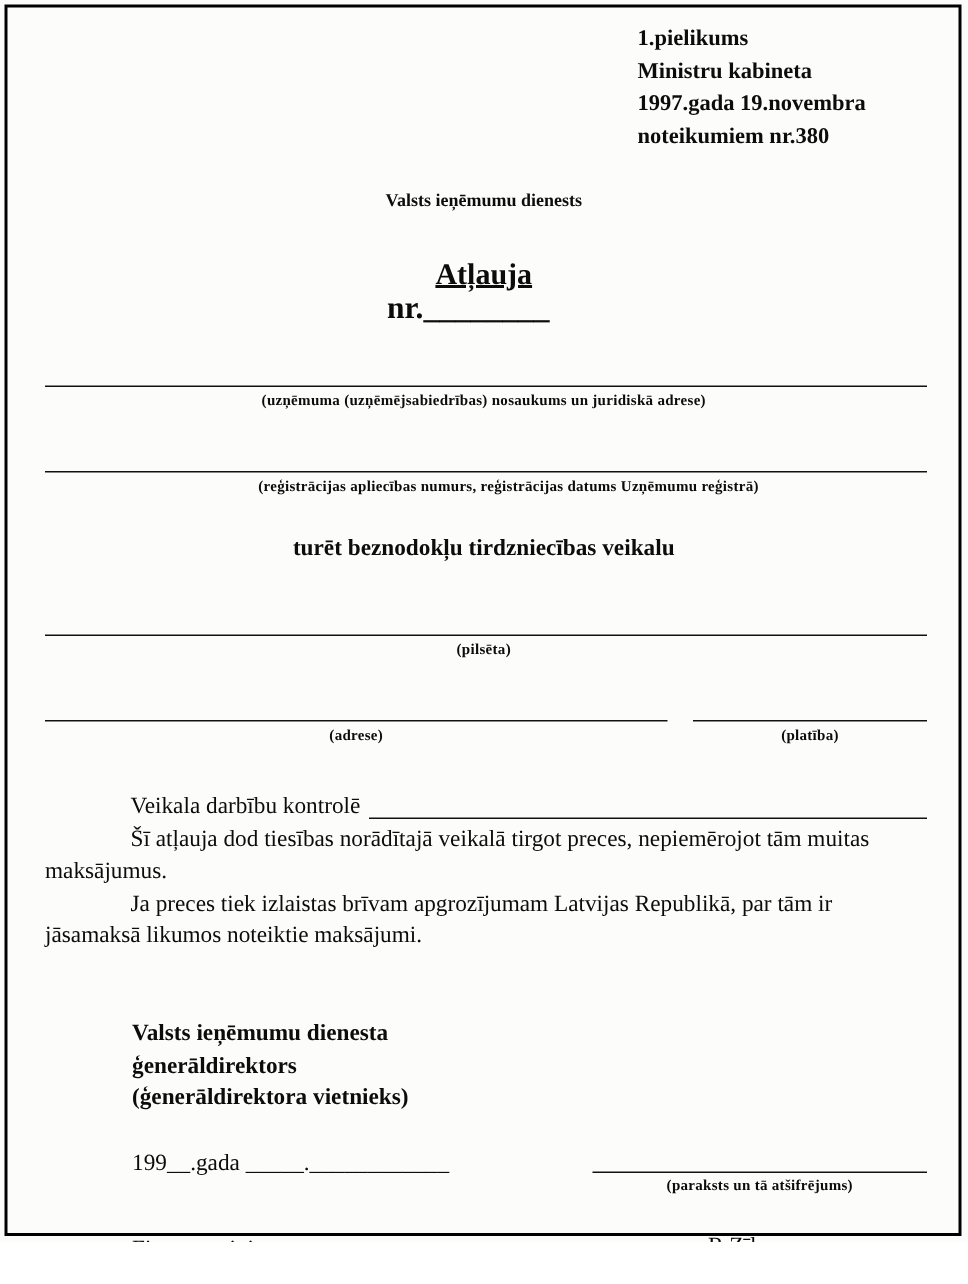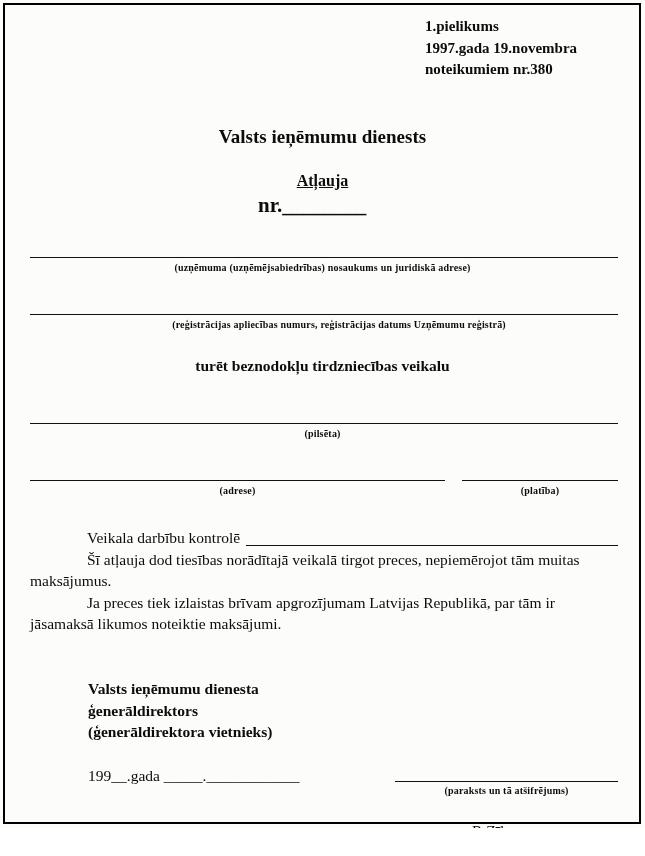--- a/index.html
+++ b/index.html
@@ -29,27 +29,28 @@
   .indent { text-indent: 57px; margin: 0; }
 </style>
 </head>
 <body>
 
 <div class="page">
   <div class="frame"></div>
 
   <div class="abs b" style="left:425px; top:16px; font-size:15px; line-height:21.5px;">
     <div>1.pielikums</div>
+    <div>Ministru kabineta</div>
     <div>1997.gada 19.novembra</div>
     <div>noteikumiem nr.380</div>
   </div>
 
-  <div class="abs b center" style="left:0; right:0; top:126px; font-size:19px;">Valsts ieņēmumu dienests</div>
+  <div class="abs b center" style="left:0; right:0; top:126px; font-size:12px;">Valsts ieņēmumu dienests</div>
 
-  <div class="abs b center" style="left:0; right:0; top:172px; font-size:16px;text-decoration:underline;">Atļauja</div>
+  <div class="abs b center" style="left:0; right:0; top:172px; font-size:20px;text-decoration:underline;">Atļauja</div>
 
   <div class="abs b" style="left:258px; top:193px; font-size:21px;">nr.________</div>
 
   <div class="abs rule" style="left:30px; right:27px; top:257px;"></div>
   <div class="abs caption center" style="left:0; right:0; top:262px;">(uzņēmuma (uzņēmējsabiedrības) nosaukums un juridiskā adrese)</div>
 
   <div class="abs rule" style="left:30px; right:27px; top:314px;"></div>
   <div class="abs caption center" style="left:0; right:0; top:319px;padding-left:33px;">(reģistrācijas apliecības numurs, reģistrācijas datums Uzņēmumu reģistrā)</div>
 
   <div class="abs b center" style="left:0; right:0; top:357px; font-size:15.5px;">turēt beznodokļu tirdzniecības veikalu</div>

